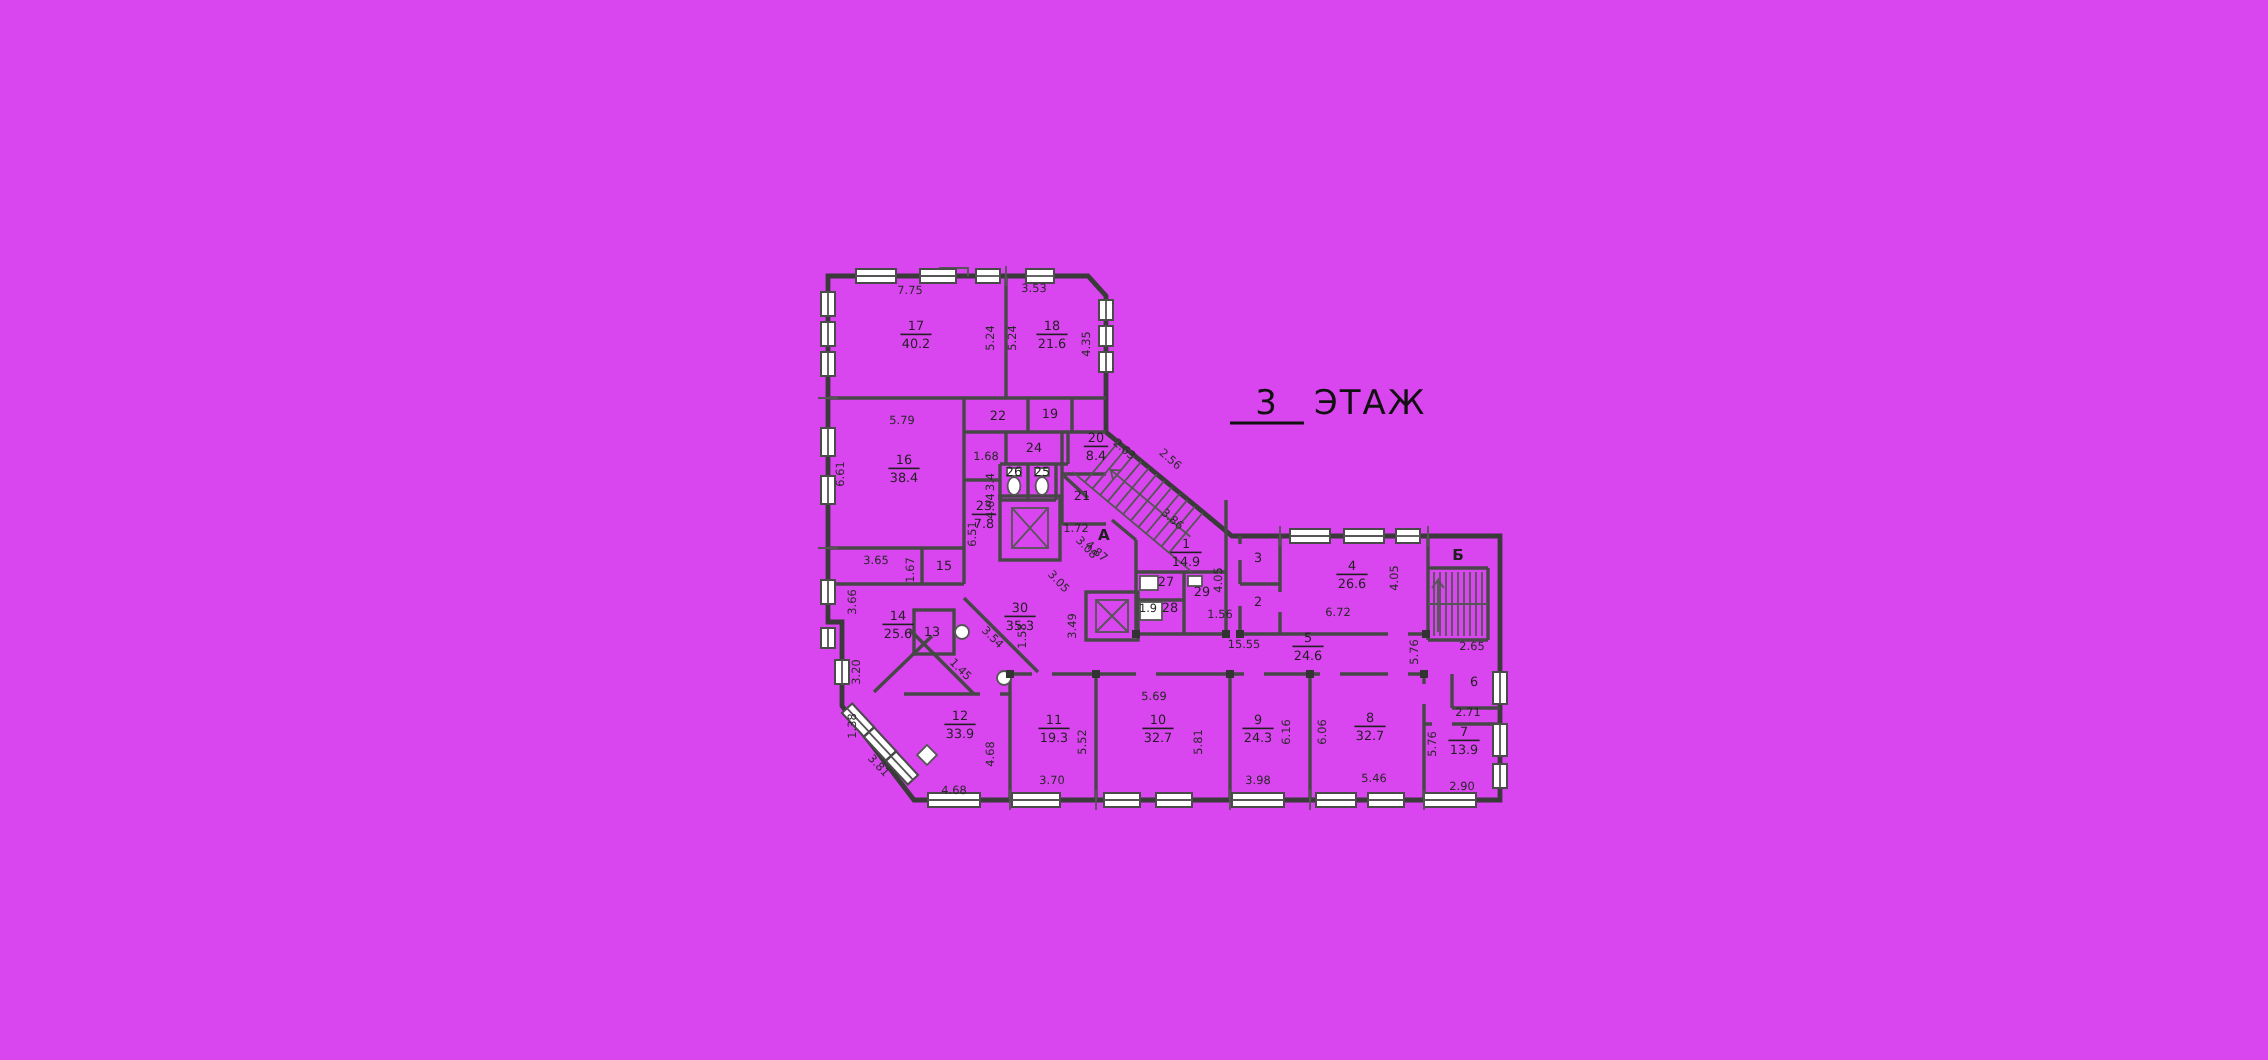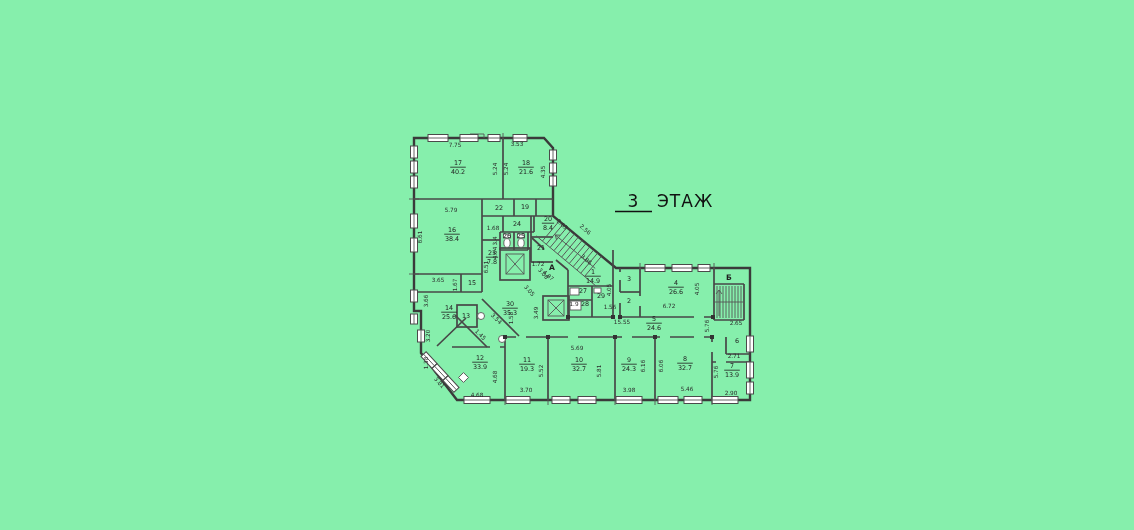--- a/index.html
+++ b/index.html
@@ -1,16 +1,16 @@
 <!DOCTYPE html>
 <html><head>
 <meta charset="utf-8">
 <style>
   html,body{margin:0;padding:0;background:#fff;}
-  .stage{position:relative;width:1134px;height:530px;background:#86efac;overflow:hidden;
+  .stage{position:relative;width:1134px;height:530px;background:#d946ef;overflow:hidden;
          font-family:"DejaVu Sans","Liberation Sans",sans-serif;}
   svg{position:absolute;left:0;top:0;}
   .wall-outer{fill:none;stroke:#3a3a3a;stroke-width:2.4;stroke-linejoin:miter;}
   .wall{fill:none;stroke:#474747;stroke-width:1.7;}
   .thin{fill:none;stroke:#555;stroke-width:0.9;}
   .fix{fill:#fff;stroke:#555;stroke-width:0.9;}
   .win{fill:#fff;stroke:#4a4a4a;stroke-width:1;}
   .pier{fill:#333;stroke:none;}
   .room-num{font-size:6.4px;fill:#1f1f1f;text-anchor:middle;}
   .room-area{font-size:6.4px;fill:#1f1f1f;text-anchor:middle;}

